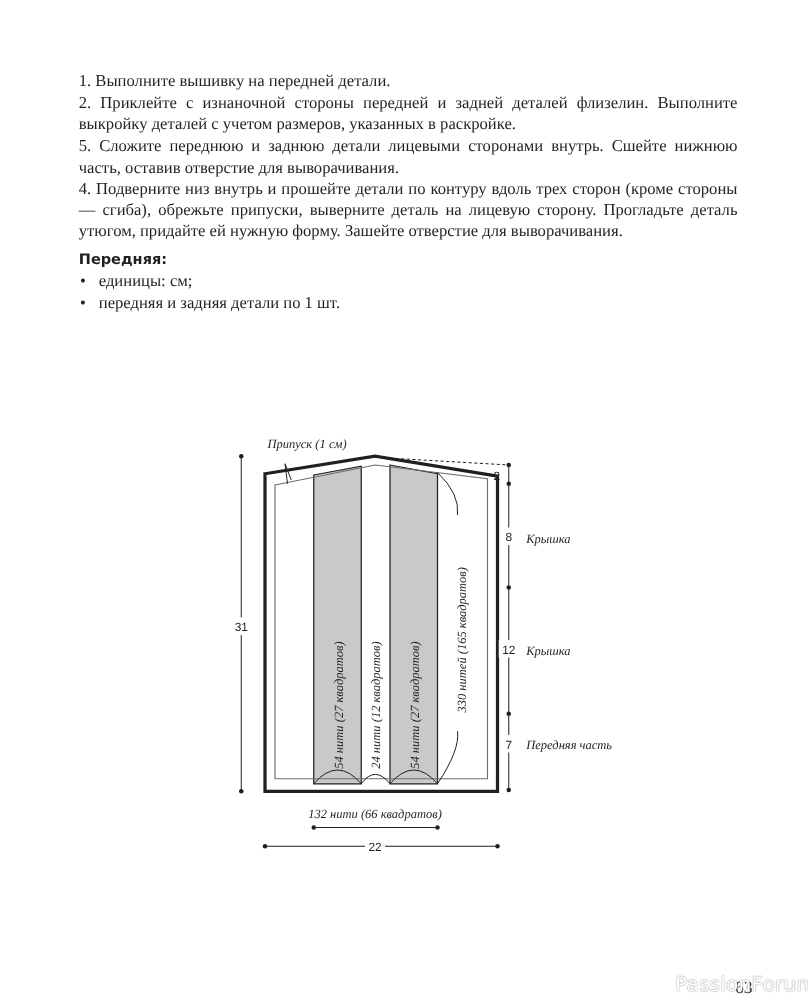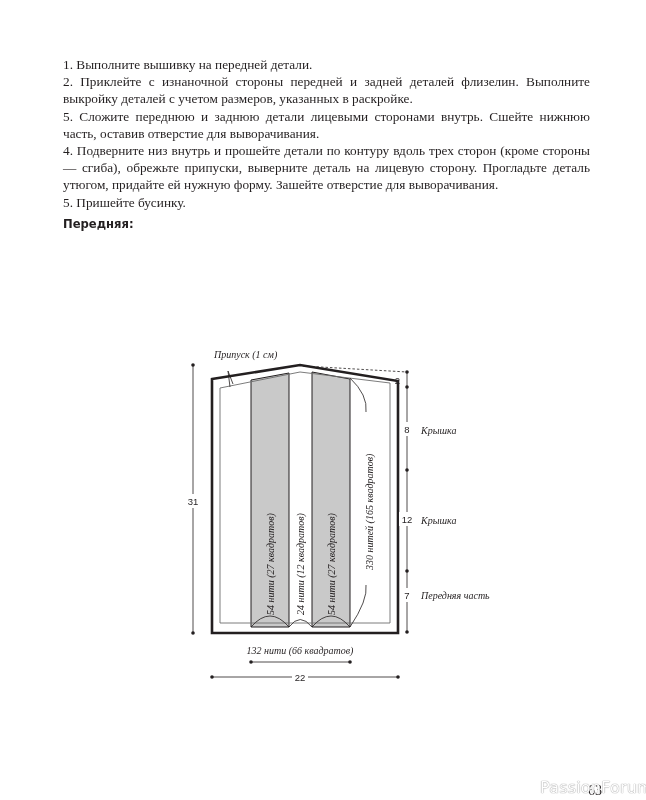--- a/index.html
+++ b/index.html
@@ -20,23 +20,26 @@
     .watermark { position: absolute; left: 540px; top: 778px; font-family: "DejaVu Sans", sans-serif; font-size: 16px; color: #ffffff; text-shadow: 0 0 1px #9a9a9a, 0 0 1px #9a9a9a; letter-spacing: 0.2px; }
   </style>
 </head>
 <body>
 
 <div class="text-block">
   <div class="step">1. Выполните вышивку на передней детали.</div>
   <div class="step">2. Приклейте с изнаночной стороны передней и задней деталей флизелин. Выполните выкройку деталей с учетом размеров, указанных в раскройке.</div>
   <div class="step">5. Сложите переднюю и заднюю детали лицевыми сторонами внутрь. Сшейте нижнюю часть, оставив отверстие для выворачивания.</div>
   <div class="step">4. Подверните низ внутрь и прошейте детали по контуру вдоль трех сторон (кроме стороны — сгиба), обрежьте припуски, выверните деталь на лицевую сторону. Прогладьте деталь утюгом, придайте ей нужную форму. Зашейте отверстие для выворачивания.</div>
-  <div class="step">5. Пришейте бусинку.</div>
 
   <div class="heading cut-heading">Передняя:</div>
+  <ul class="bullets">
+    <li>единицы: см;</li>
+    <li>передняя и задняя детали по 1 шт.</li>
+  </ul>
 </div>
 
 <svg class="diagram" width="646" height="800" viewBox="0 0 646 800">
 
   <polygon points="251,380 289,373 289,627 251,627" fill="#c9c9c9" stroke="#231f20" stroke-width="1"></polygon>
   <polygon points="312,372 350,379 350,627 312,627" fill="#c9c9c9" stroke="#231f20" stroke-width="1"></polygon>
 
   <polygon points="220,388 300,372 390,383 390,623 220,623" fill="none" stroke="#6d6d6d" stroke-width="0.9"></polygon>
 
   <polygon points="212,379 300,365 398,381 398,633 212,633" fill="none" stroke="#231f20" stroke-width="2.6"></polygon>

